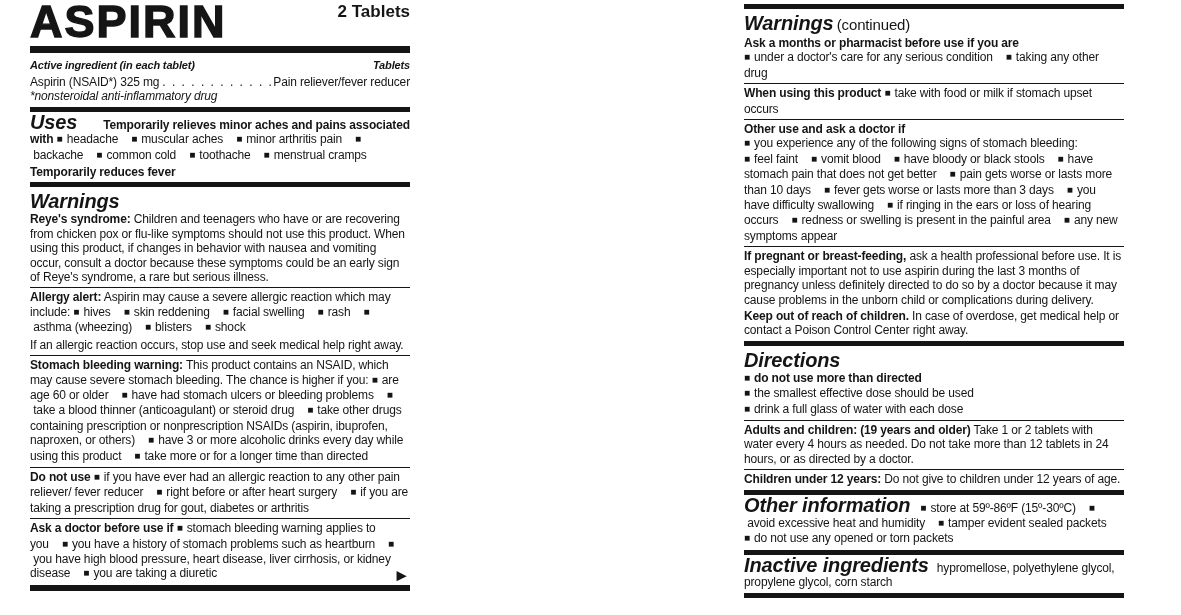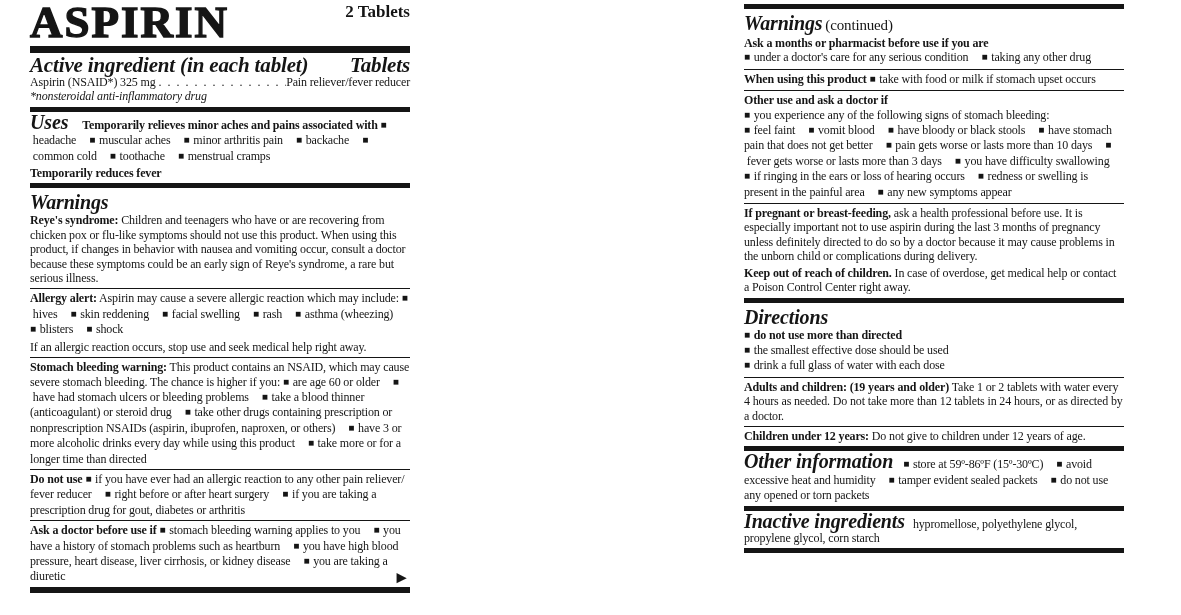--- a/index.html
+++ b/index.html
@@ -1,38 +1,38 @@
 <!DOCTYPE html>
 <html><head>
 <meta charset="utf-8">
 <style>
   html,body{margin:0;padding:0;background:#fff;}
   .page{
     position:relative;width:1004px;height:615px;background:#ffffff;
-    color:#151515;font-family:Liberation Serif, serif;
+    color:#151515;font-family:Liberation Sans, sans-serif;
     font-size:12px;letter-spacing:-0.15px;
   }
   .col{position:absolute;top:0;line-height:14.4px;}
   .col-left{left:30px;width:380px;}
   .col-right{left:744px;width:380px;}
 
   .bar{height:5px;background:#151515;margin:3px 0;}
   .bar-title{height:7px;background:#151515;margin:2px 0 3px;}
   .bar-bottom{height:6px;background:#151515;margin-top:3px;}
   .rule{border-top:1.6px solid #151515;margin:3px 0 2px;}
 
   .hdr-row{display:flex;justify-content:space-between;align-items:flex-start;}
   .title{font-size:45px;line-height:44px;font-weight:bold;letter-spacing:2px;
          -webkit-text-stroke:1.4px #151515;}
   .tablets{font-size:17px;font-weight:bold;margin-top:5px;letter-spacing:0;}
 
   .h-it{font-style:italic;font-weight:bold;}
   .h-lg{font-size:20px;line-height:22px;}
-  .h-md{font-size:21px;line-height:19px;}
-  .h-inline{font-style:italic;font-weight:bold;font-size:20px;margin-right:14px;}
+  .h-md{font-size:11px;line-height:19px;}
+  .h-inline{font-style:italic;font-weight:bold;font-size:20px;margin-right:26px;}
   .h-cont{font-size:15px;font-weight:normal;}
 
   .heads-row{display:flex;justify-content:space-between;align-items:baseline;}
   .dotline{display:flex;align-items:flex-end;white-space:nowrap;}
   .dots{flex:1 1 auto;overflow:hidden;letter-spacing:1.5px;padding:0 3px;}
   .italic{font-style:italic;}
   .bold{font-weight:bold;}
   .sec{margin:2px 0;}
   p.para{margin:0 0 2px 0;}
 

